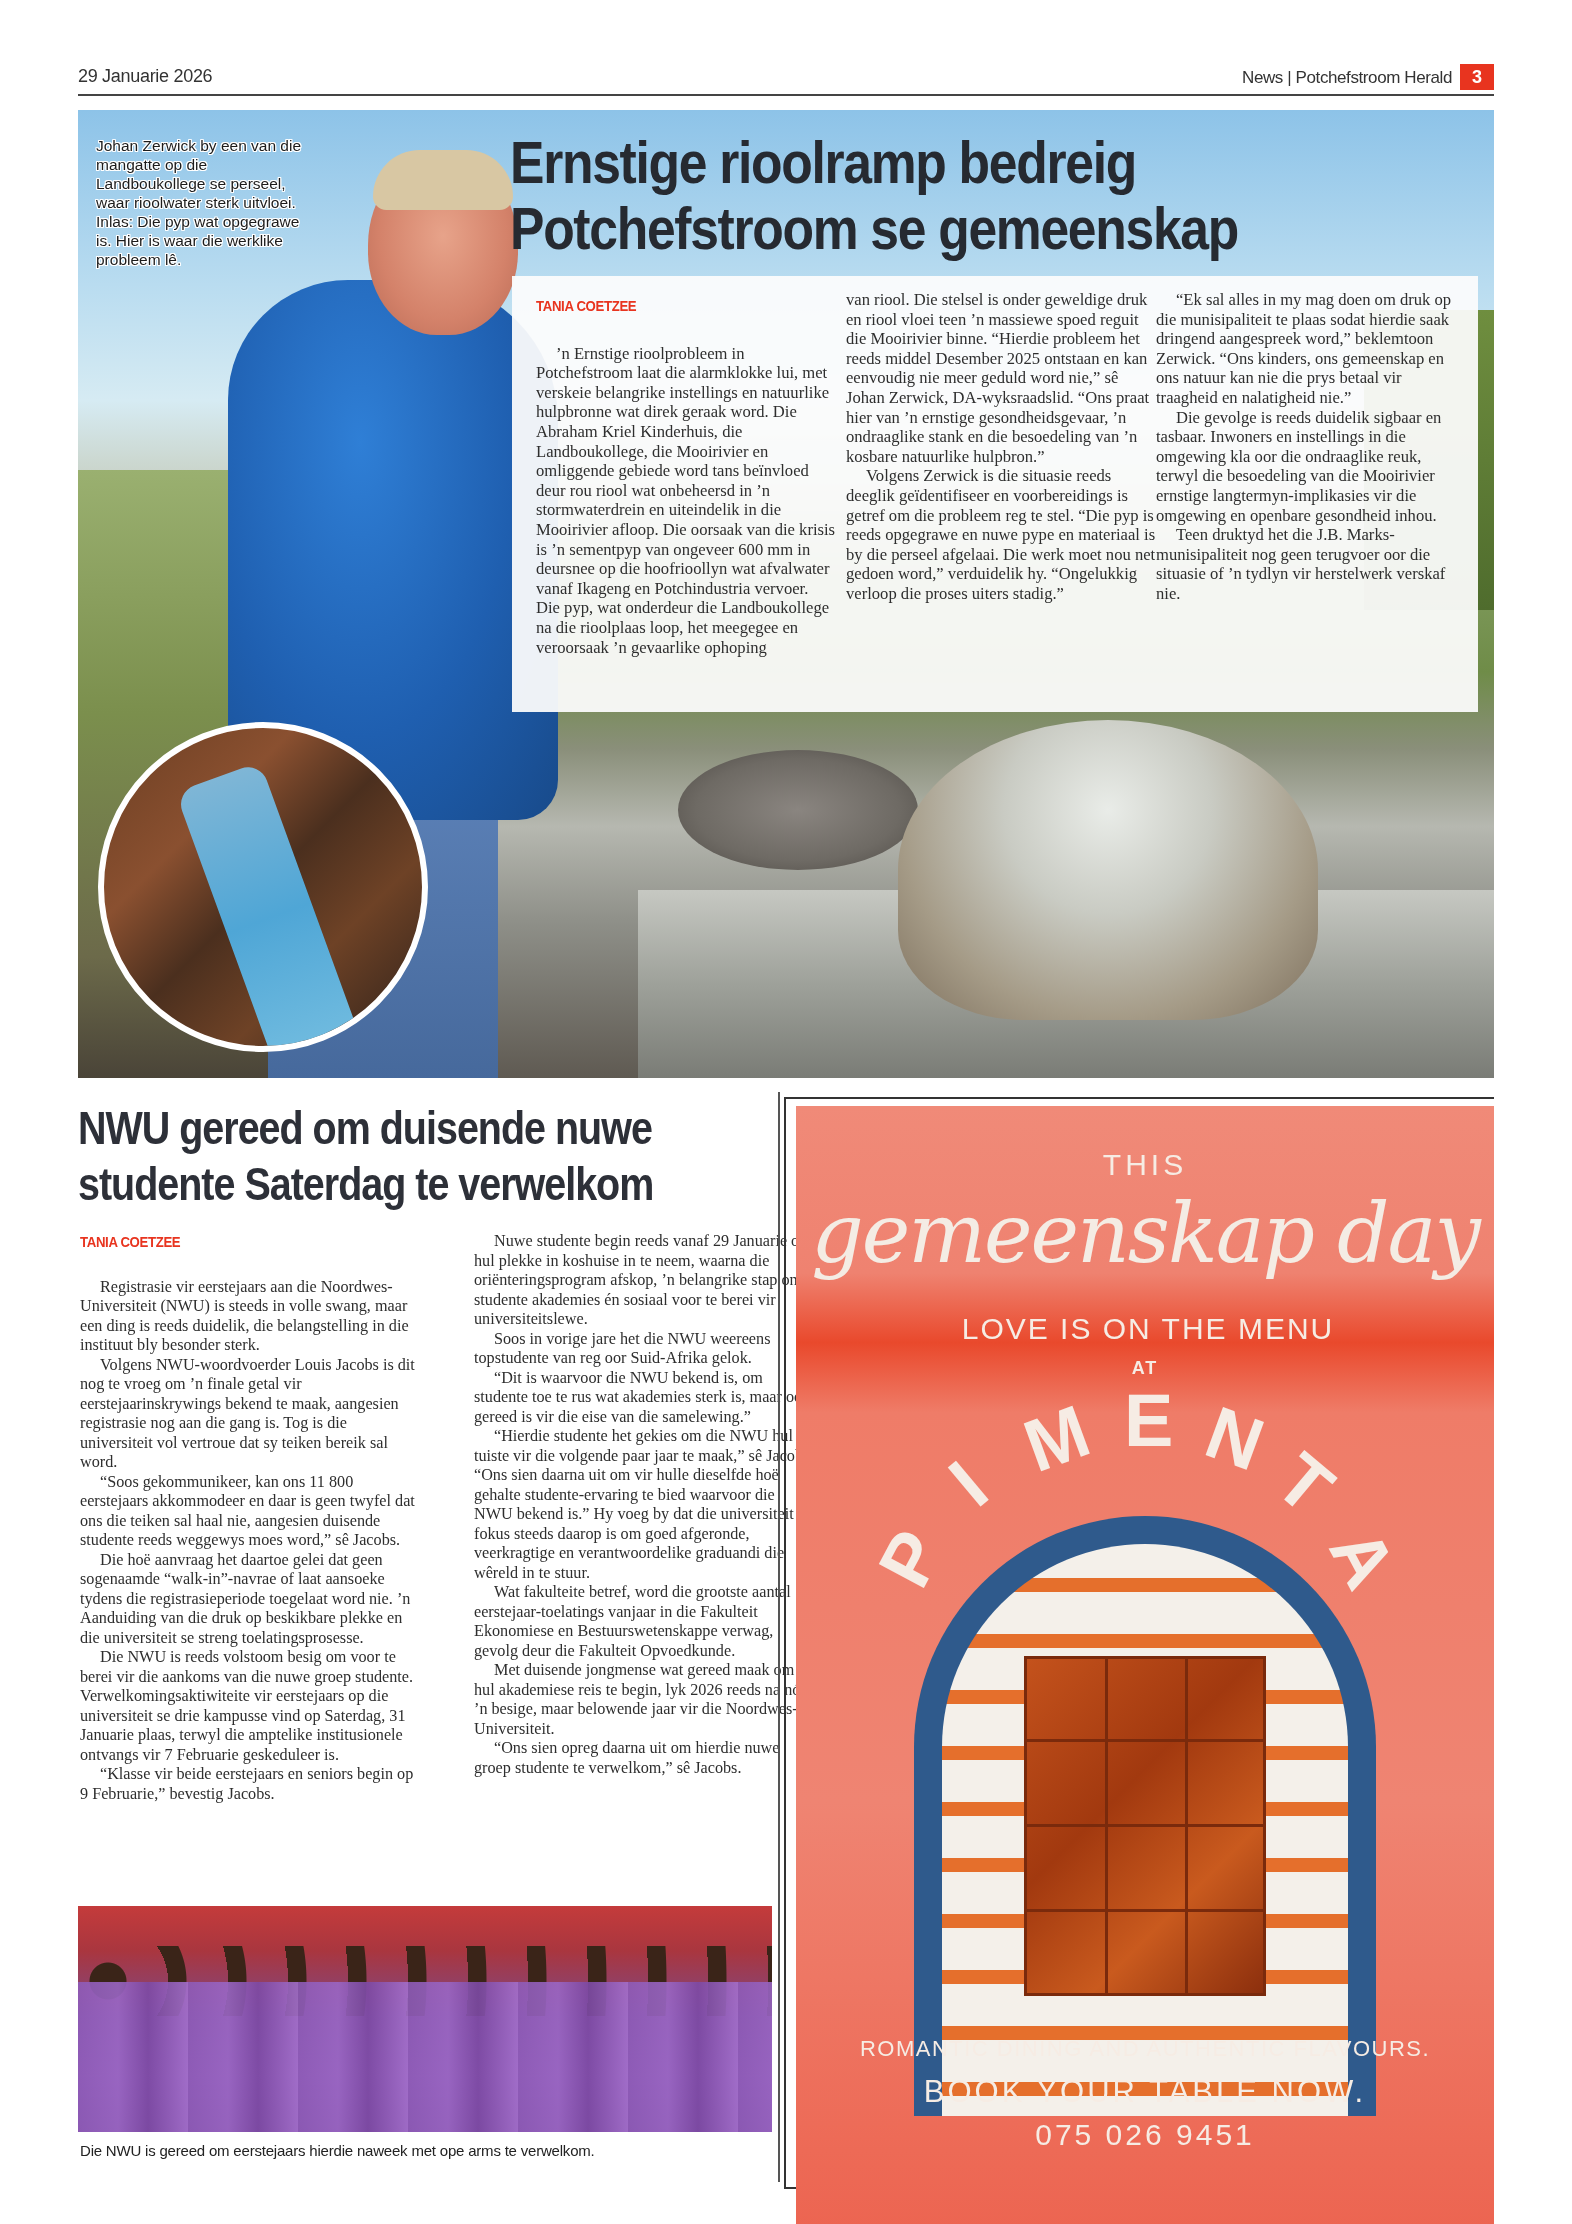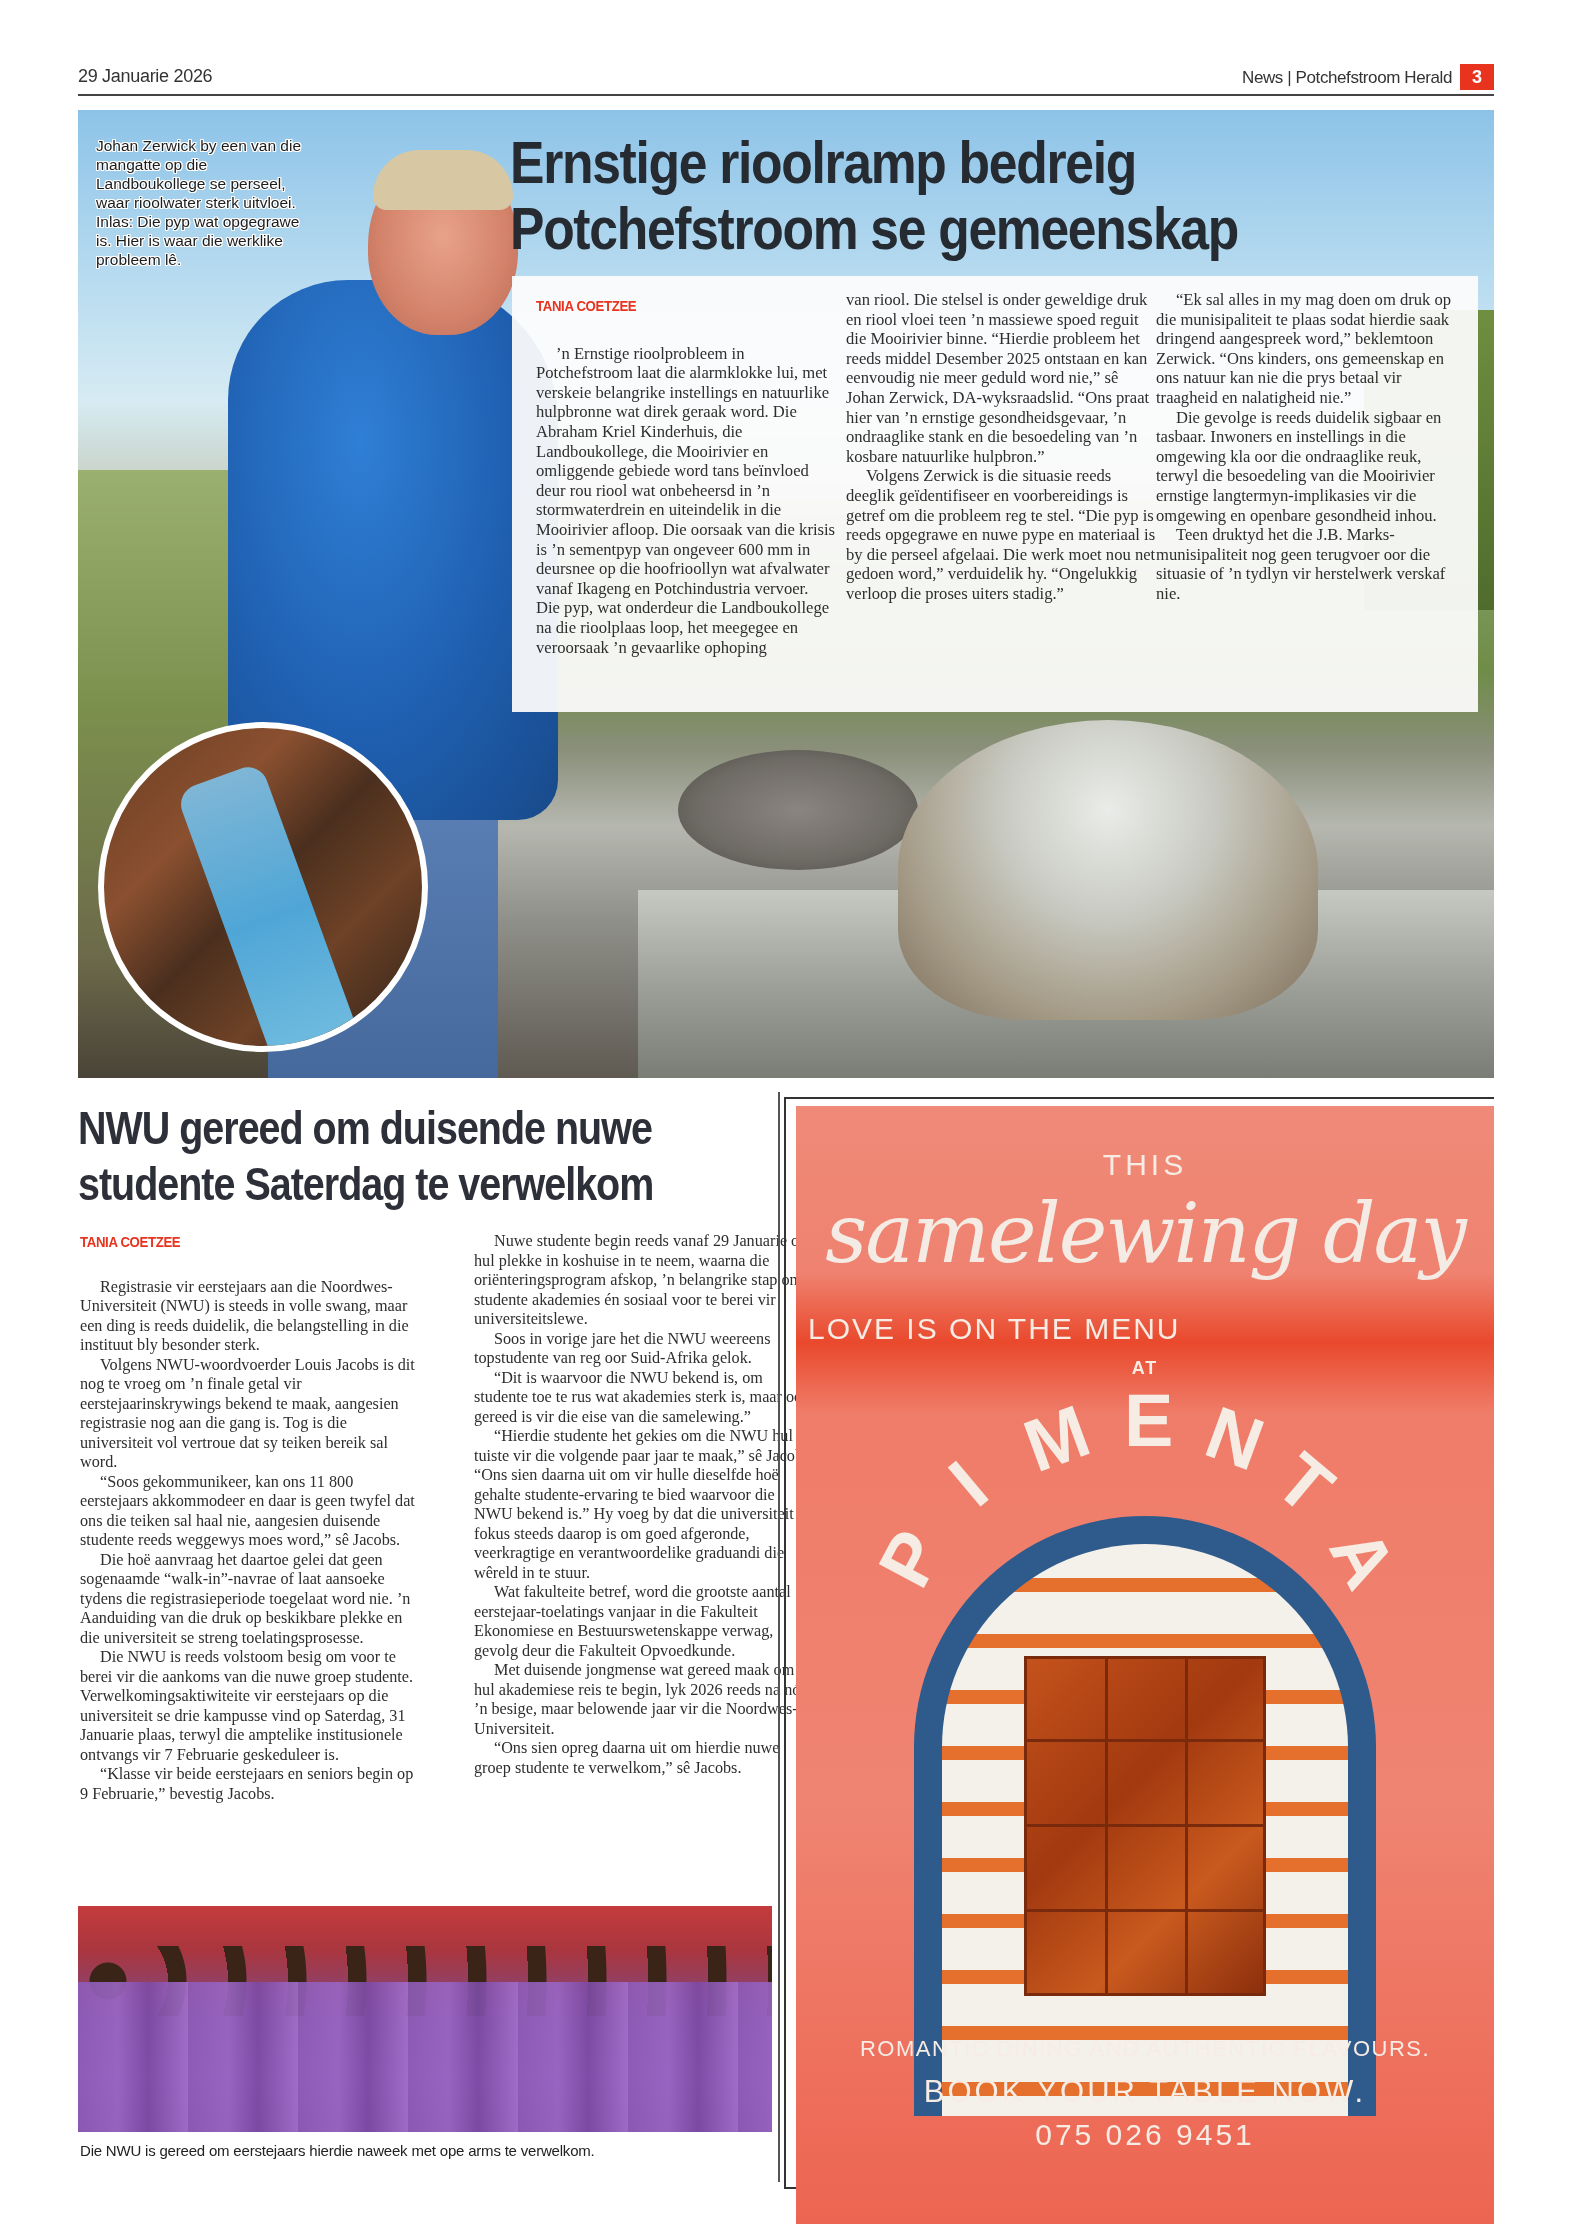--- a/index.html
+++ b/index.html
@@ -67,21 +67,21 @@
   .students-photo .heads { position: absolute; left: 0; top: 40px; width: 100%; height: 70px;
     background: repeating-radial-gradient(circle at 30px 35px, #3a2418 0 18px, transparent 19px 60px); }
   .photo-caption2 { position: absolute; left: 80px; top: 2142px; font-family: "Liberation Sans", sans-serif; font-size: 15px; color: #222; letter-spacing: -0.2px; }
 
   
   .ad-frame { position: absolute; left: 784px; top: 1097px; width: 710px; height: 1092px; border: 2px solid #333; border-right: none; }
   .ad { position: absolute; left: 796px; top: 1106px; width: 698px; height: 1392px; overflow: hidden;
     background: linear-gradient(180deg, #f08a78 0%, #ef8270 12%, #e9492c 17%, #ef7c68 22%, #ef8472 50%, #ed6a56 75%, #ea5340 100%); }
   .ad .this { position: absolute; left: 0; top: 42px; width: 100%; text-align: center; font-family: "Liberation Sans", sans-serif; font-size: 30px; color: #f6ece4; letter-spacing: 4px; }
   .ad .script { position: absolute; left: 0; top: 80px; width: 100%; text-align: center; font-family: "DejaVu Serif", serif; font-style: italic; font-size: 82px; color: #f4ece4; letter-spacing: -2px; }
-  .ad .love { position: absolute; left: 12px; top: 206px; width: 100%; font-family: "Liberation Sans", sans-serif; font-size: 30px; color: #f6ece4; letter-spacing: 2px; }
+  .ad .love { position: absolute; left: 3px; top: 206px; width: 100%; text-align: center; font-family: "Liberation Sans", sans-serif; font-size: 30px; color: #f6ece4; letter-spacing: 2px; }
   .ad .at { position: absolute; left: 0; top: 252px; width: 100%; text-align: center; font-family: "Liberation Sans", sans-serif; font-weight: bold; font-size: 18px; color: #f6ece4; letter-spacing: 2px; }
   .ad .brand { position: absolute; left: 90px; top: 260px; width: 520px; height: 200px; }
   .ad .brand span { position: absolute; font-family: "Liberation Sans", sans-serif; font-weight: bold; font-size: 74px; color: #f6ece4; }
   .ad .window { position: absolute; left: 118px; top: 410px; width: 462px; height: 600px; border-radius: 231px 231px 0 0; background: #2f5a8c; }
   .ad .window-tiles { position: absolute; left: 28px; top: 28px; width: 406px; height: 572px; border-radius: 203px 203px 0 0;
     background: repeating-linear-gradient(0deg, #f4f0ea 0 20px, #e56f2c 20px 34px, #f4f0ea 34px 56px),
                 repeating-linear-gradient(90deg, transparent 0 36px, rgba(47,90,140,0.5) 36px 42px); }
   .ad .window-glass { position: absolute; left: 110px; top: 140px; width: 242px; height: 340px;
     background: linear-gradient(135deg, #c4521c 0%, #a2390f 40%, #c95a1e 70%, #8c2f0d 100%);
     border: 3px solid #7a2a0c; }
@@ -168,21 +168,21 @@
   <div class="heads"></div>
   <div class="crowd"></div>
 </div>
 <div class="photo-caption2">Die NWU is gereed om eerstejaars hierdie naweek met ope arms te verwelkom.</div>
 
 <div class="divider-v"></div>
 
 <div class="ad-frame"></div>
 <div class="ad">
   <div class="this">THIS</div>
-  <div class="script">samelewing day</div>
+  <div class="script">gemeenskap day</div>
   <div class="love">LOVE IS ON THE MENU</div>
   <div class="at">AT</div>
   <div class="brand">
     <span style="left:0px;top:150px;transform:rotate(-62deg);">P</span>
     <span style="left:72px;top:75px;transform:rotate(-40deg);">I</span>
     <span style="left:140px;top:30px;transform:rotate(-20deg);">M</span>
     <span style="left:238px;top:12px;">E</span>
     <span style="left:322px;top:30px;transform:rotate(20deg);">N</span>
     <span style="left:396px;top:75px;transform:rotate(40deg);">T</span>
     <span style="left:450px;top:150px;transform:rotate(62deg);">A</span>

